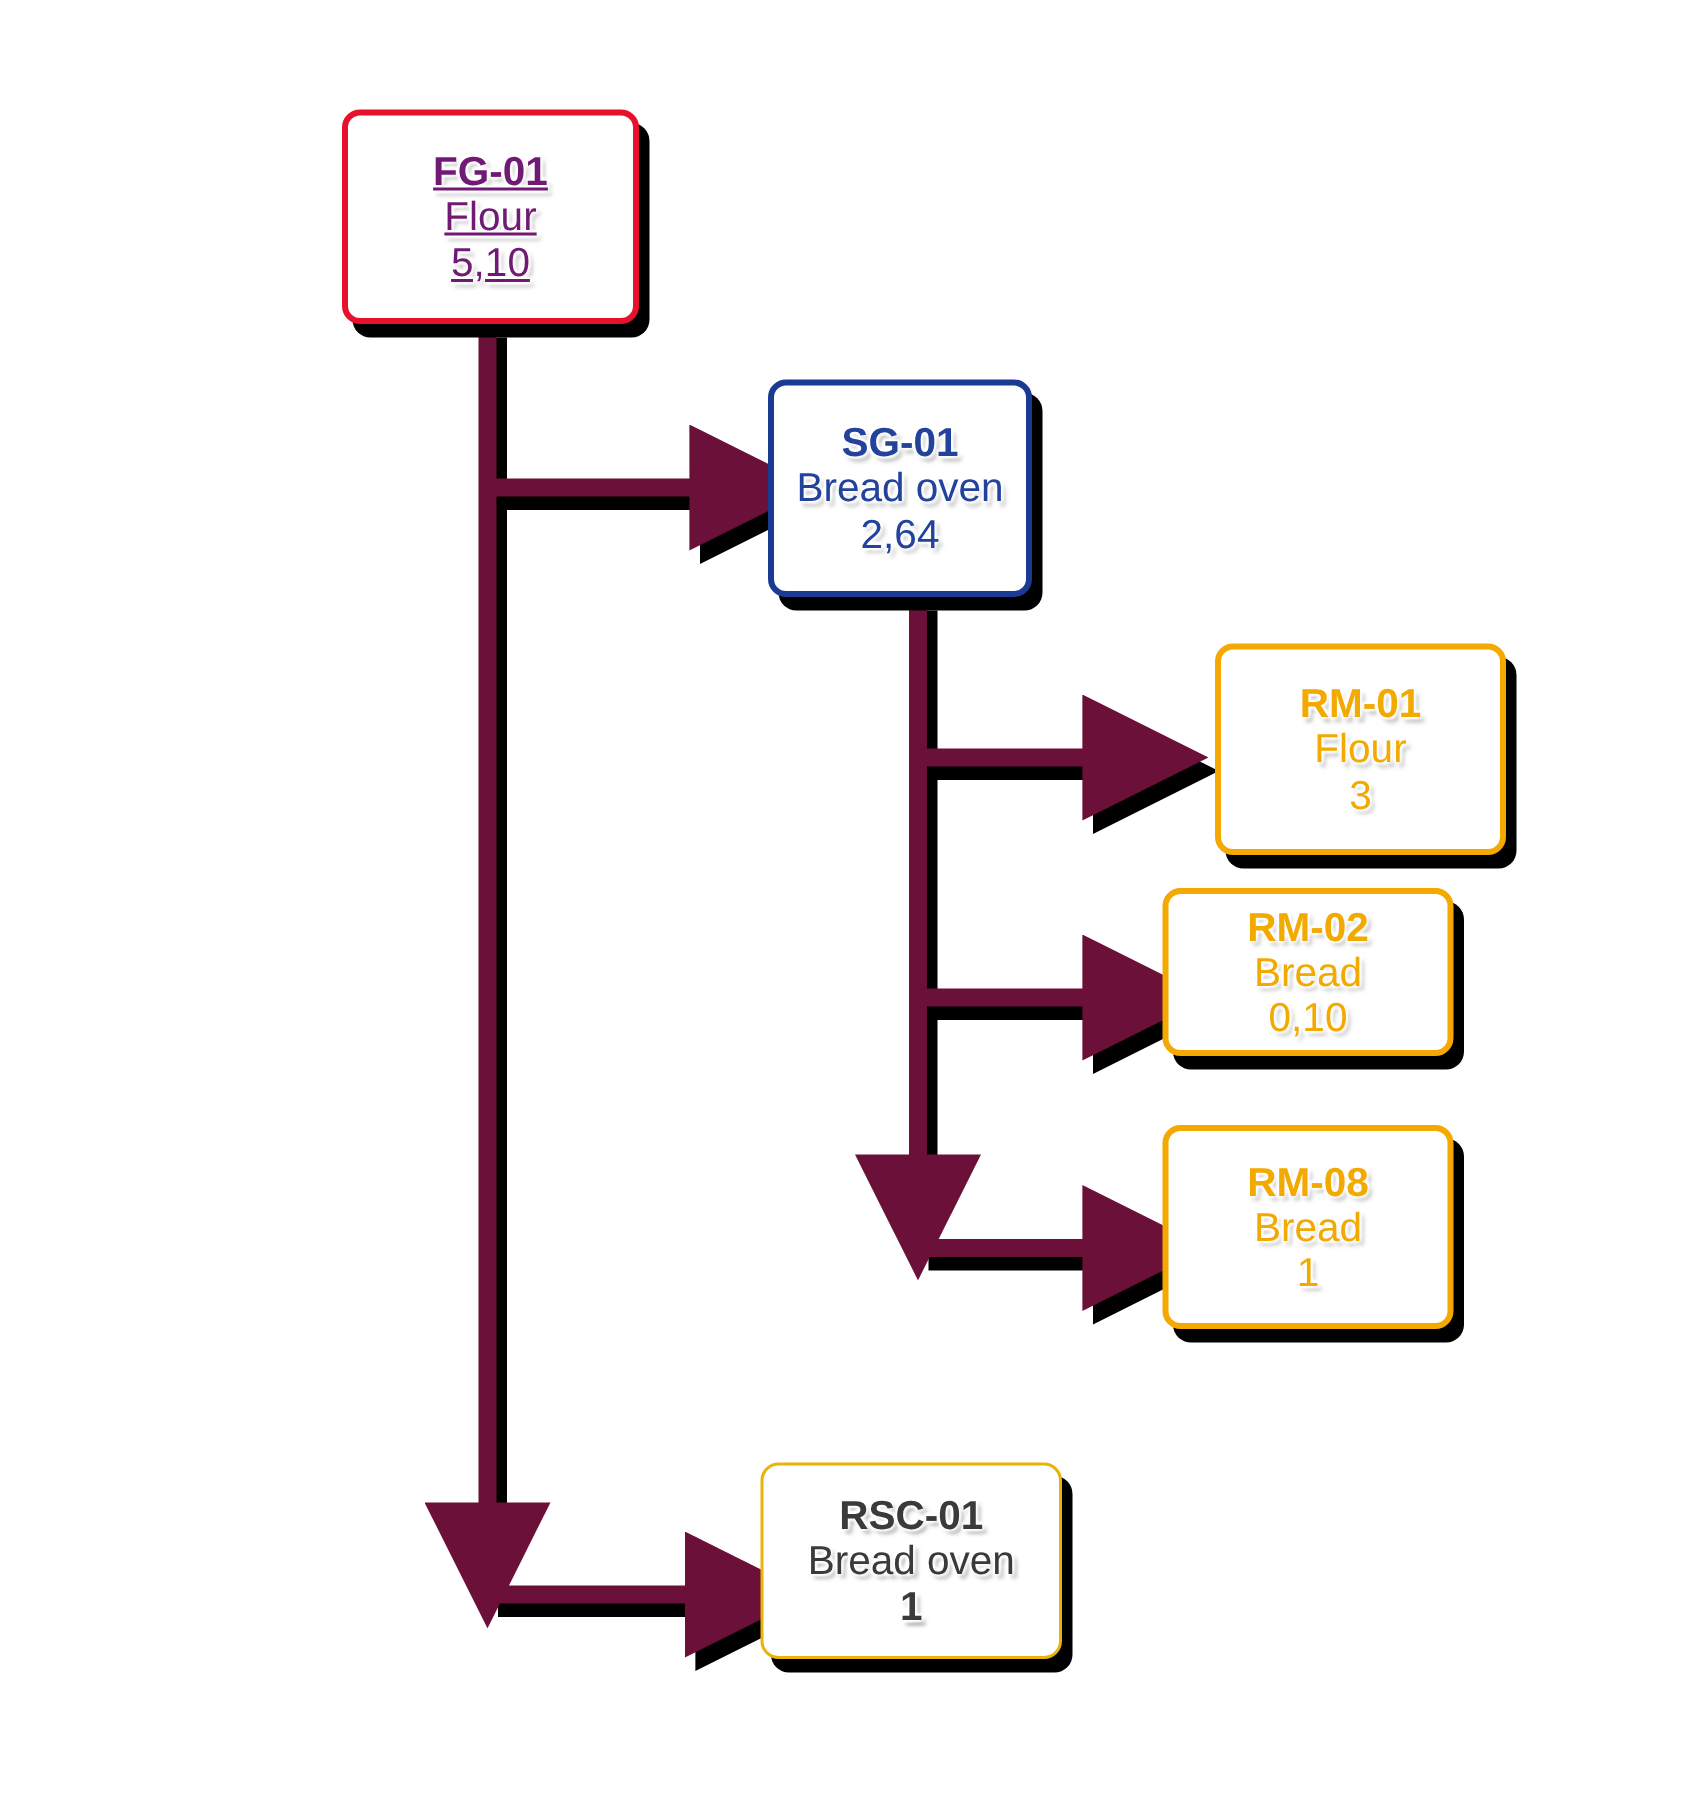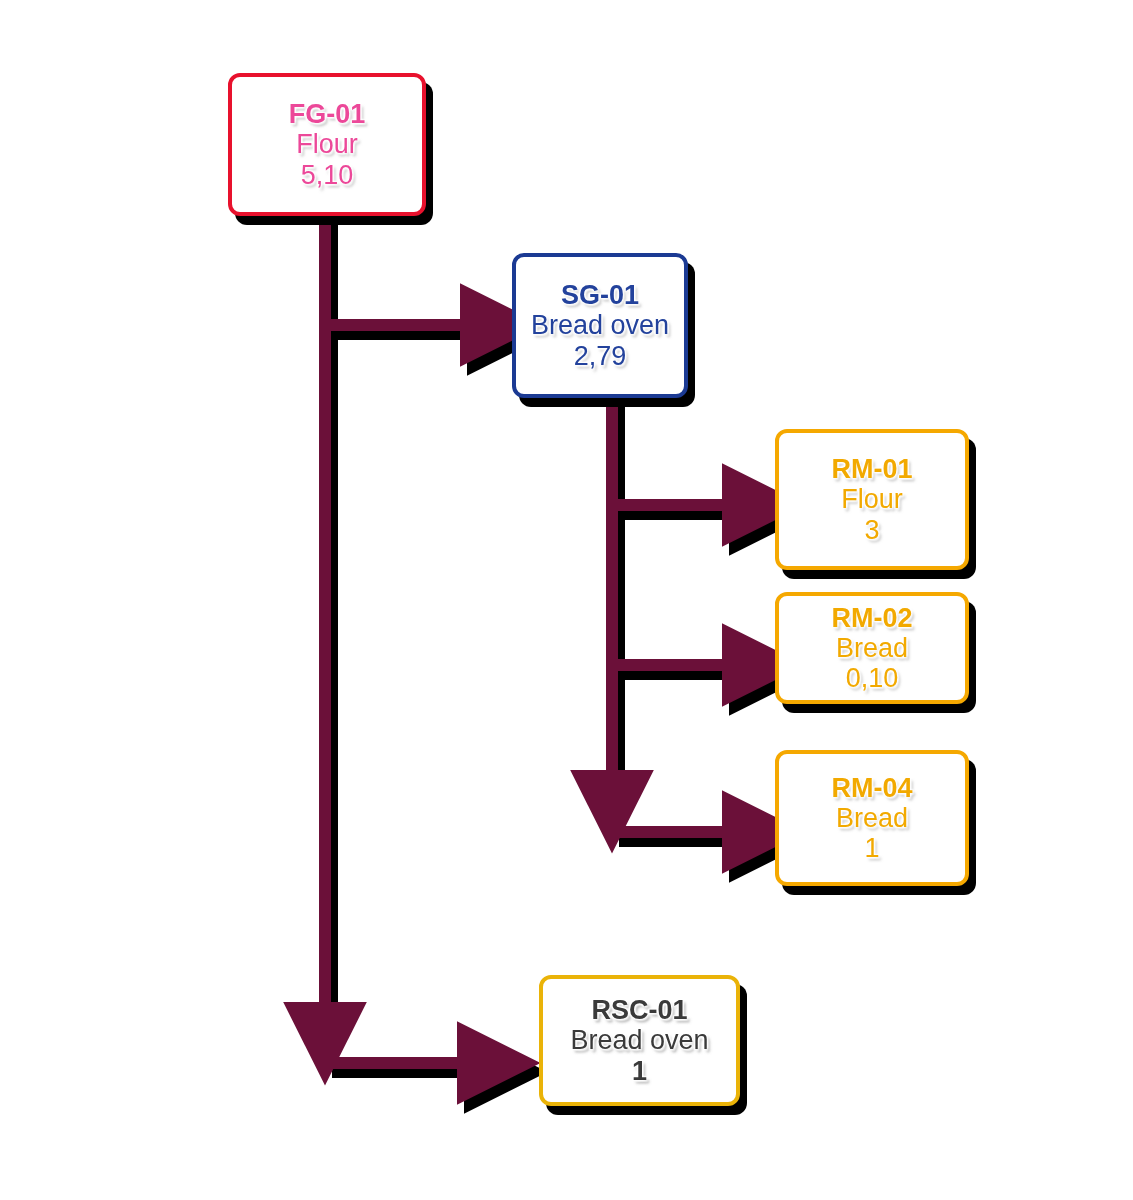--- a/index.html
+++ b/index.html
@@ -23,44 +23,44 @@
     line-height:1.12;
     font-size:27px;
     white-space:nowrap;
   }
   .node .ln.l1{font-weight:bold;}
   .node .ln.l2{font-weight:normal;}
   .node .ln.l3{font-weight:normal;}
 
   
   .n-fg{border:4px solid #e8112d;}
-  .n-fg .ln{color:#ec4899;
+  .n-fg .ln{color:#701a75;
     text-shadow:1.6px 1.6px 2.2px rgba(255,255,255,0.95),
                 -1.4px -1.4px 1.6px rgba(255,255,255,0.95),
                 1.4px -1.4px 1.6px rgba(255,255,255,0.95),
                 -1.4px 1.4px 1.6px rgba(255,255,255,0.95),
-                2.5px 3px 3px rgba(120,120,120,0.55);}
+                2.5px 3px 3px rgba(120,120,120,0.55);text-decoration:underline;}
 
   .n-sg{border:4px solid #1b3a93;}
   .n-sg .ln{color:#23429c;
     text-shadow:1.6px 1.6px 2.2px rgba(255,255,255,0.95),
                 -1.4px -1.4px 1.6px rgba(255,255,255,0.95),
                 1.4px -1.4px 1.6px rgba(255,255,255,0.95),
                 -1.4px 1.4px 1.6px rgba(255,255,255,0.95),
                 2.5px 3px 3px rgba(120,120,120,0.55);}
 
   .n-rm{border:4px solid #f5a800;}
   .n-rm .ln{color:#f2a900;
     text-shadow:1.6px 1.6px 2.2px rgba(255,255,255,0.95),
                 -1.4px -1.4px 1.6px rgba(255,255,255,0.95),
                 1.4px -1.4px 1.6px rgba(255,255,255,0.95),
                 -1.4px 1.4px 1.6px rgba(255,255,255,0.95),
                 2.5px 3px 3px rgba(120,120,120,0.55);}
 
-  .n-rsc{border:4px solid #eab308;margin-left:32px;}
+  .n-rsc{border:2px solid #eab308;}
   .n-rsc .ln{color:#3a3a3a;font-weight:bold;
     text-shadow:1.6px 1.6px 2.2px rgba(255,255,255,0.95),
                 -1.4px -1.4px 1.6px rgba(255,255,255,0.95),
                 1.4px -1.4px 1.6px rgba(255,255,255,0.95),
                 -1.4px 1.4px 1.6px rgba(255,255,255,0.95),
                 2.5px 3px 3px rgba(110,110,110,0.7);}
   .n-rsc .ln.l3{font-weight:bold;}
 </style>
 </head>
 <body>
@@ -109,40 +109,40 @@
               box-shadow:7px 9px 0 0 #000000;">
     <div class="ln l1">FG-01</div>
     <div class="ln l2">Flour</div>
     <div class="ln l3">5,10</div>
   </div>
 
   <div class="node n-sg" style="left:512px;top:253px;width:176px;height:145px;
               box-shadow:7px 9px 0 0 #000000;">
     <div class="ln l1">SG-01</div>
     <div class="ln l2">Bread oven</div>
-    <div class="ln l3">2,79</div>
+    <div class="ln l3">2,64</div>
   </div>
 
-  <div class="node n-rm" style="left:775px;top:429px;width:194px;height:141px;
+  <div class="node n-rm" style="left:810px;top:429px;width:194px;height:141px;
               box-shadow:7px 9px 0 0 #000000;">
     <div class="ln l1">RM-01</div>
     <div class="ln l2">Flour</div>
     <div class="ln l3">3</div>
   </div>
 
   <div class="node n-rm" style="left:775px;top:592px;width:194px;height:112px;
               box-shadow:7px 9px 0 0 #000000;">
     <div class="ln l1">RM-02</div>
     <div class="ln l2">Bread</div>
     <div class="ln l3">0,10</div>
   </div>
 
   <div class="node n-rm" style="left:775px;top:750px;width:194px;height:136px;
               box-shadow:7px 9px 0 0 #000000;">
-    <div class="ln l1">RM-04</div>
+    <div class="ln l1">RM-08</div>
     <div class="ln l2">Bread</div>
     <div class="ln l3">1</div>
   </div>
 
   <div class="node n-rsc" style="left:507px;top:975px;width:201px;height:131px;
               box-shadow:7px 9px 0 0 #000000;">
     <div class="ln l1">RSC-01</div>
     <div class="ln l2">Bread oven</div>
     <div class="ln l3">1</div>
   </div>

